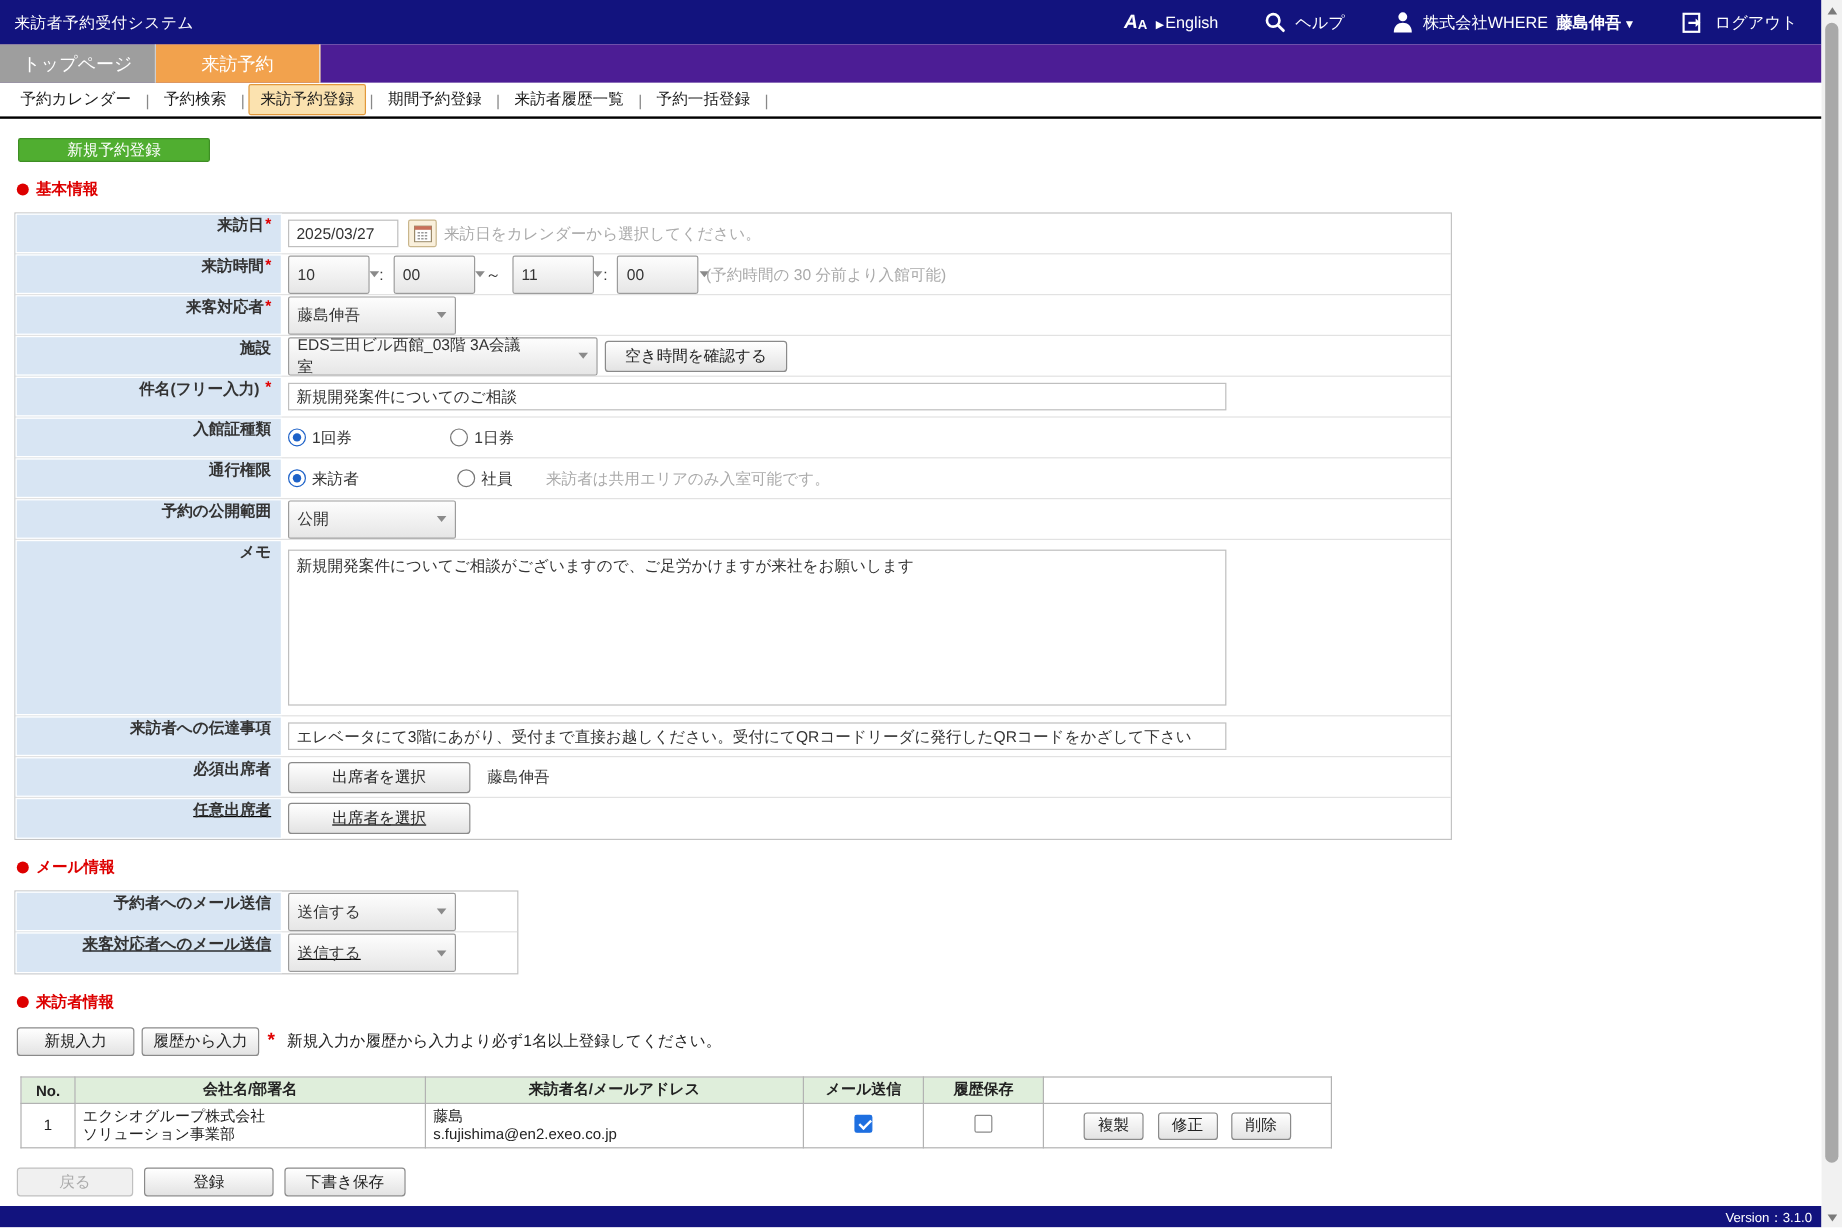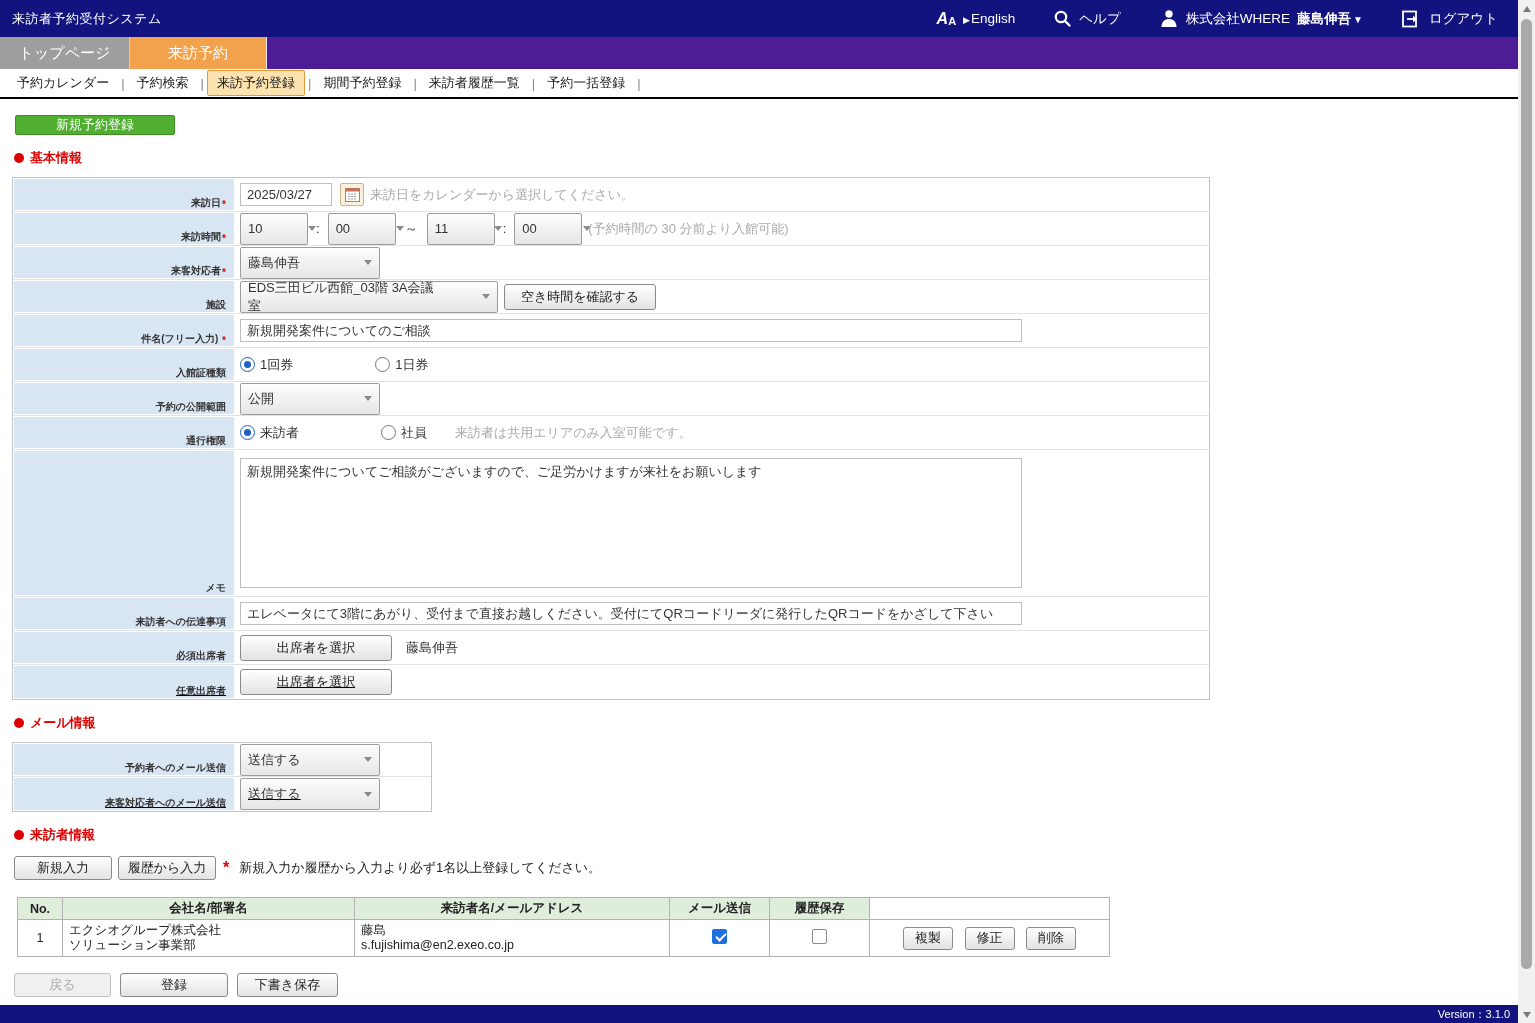--- a/index.html
+++ b/index.html
@@ -36,21 +36,21 @@
   .content { padding: 16px 0 0 12px; }
   .title-btn { width: 160px; height: 20px; background: #50AE30; border: 1px solid #3E8E24; border-radius: 2px; color: #fff; font-size: 13px; display: flex; align-items: center; justify-content: center; margin-left: 3px; cursor: default; }
   .section-head { display: flex; align-items: center; gap: 6px; margin: 14px 0 10px 2px; }
   .bullet { width: 10px; height: 10px; border-radius: 50%; background: #DD0000; flex: none; }
   .section-title { color: #DD0000; font-size: 13px; font-weight: bold; }
 
   
   .ftable { width: 1198px; border: 1px solid #c3c3c3; background: #fff; }
   .frow { display: flex; border-bottom: 1px solid #e2e2e2; min-height: 34px; }
   .frow:last-child { border-bottom: none; text-decoration: underline; }
-  .flabel { width: 222px; flex: none; background: #D8E5F3; border: 1px solid #fff; display: flex; align-items: flex-end; justify-content: flex-end; padding-right: 8px; font-size: 10px; font-weight: bold; color: #333; }
+  .flabel { width: 222px; flex: none; background: #D8E5F3; border: 1px solid #fff; display: flex; align-items: flex-start; justify-content: flex-end; padding-right: 8px; font-size: 13px; font-weight: bold; color: #333; }
   .fvalue { flex: 1; display: flex; align-items: center; padding-left: 5px; font-size: 13px; color: #333; gap: 6px; }
   .req { color: #E00000; font-weight: bold; margin-left: 1px; }
   .hint { color: #aaa; font-size: 13px; }
 
   input[type="text"] { height: 23px; border: 1px solid #bfbfbf; font-size: 13px; padding: 0 6px; color: #333; font-family: inherit; }
   .inp-date { width: 92px; }
   .inp-wide { width: 782px; }
   textarea.memo { width: 782px; height: 130px; border: 1px solid #bfbfbf; font-size: 13px; padding: 4px 6px; color: #333; resize: none; font-family: inherit; margin: 8px 0; }
 
   .cal-btn { width: 24px; height: 23px; border: 1px solid #C9B68C; background: #FAF0DC; border-radius: 2px; display: flex; align-items: center; justify-content: center; cursor: pointer; margin-left: 2px; }
@@ -287,45 +287,45 @@
           <span class="radio-gap"></span>
           <span class="radio-group">
                 <span class="radio"></span>
                 <span>1日券</span>
               </span>
         </div>
       </div>
 
       <div class="frow">
         <div class="flabel">
-              <span>予約の公開範囲</span>
-            </div>
-        <div class="fvalue">
-          <div class="select sel-pub">
-                <span>公開</span>
-                <span class="sel-arrow"></span>
-              </div>
-        </div>
-      </div>
-
-      <div class="frow">
-        <div class="flabel">
               <span>通行権限</span>
             </div>
         <div class="fvalue">
           <span class="radio-group">
                 <span class="radio checked"></span>
                 <span>来訪者</span>
               </span>
           <span class="radio-gap"></span>
           <span class="radio-group">
                 <span class="radio"></span>
                 <span>社員</span>
               </span>
           <span class="hint" style="margin-left:22px">来訪者は共用エリアのみ入室可能です。</span>
+        </div>
+      </div>
+
+      <div class="frow">
+        <div class="flabel">
+              <span>予約の公開範囲</span>
+            </div>
+        <div class="fvalue">
+          <div class="select sel-pub">
+                <span>公開</span>
+                <span class="sel-arrow"></span>
+              </div>
         </div>
       </div>
 
       <div class="frow">
         <div class="flabel">
               <span>メモ</span>
             </div>
         <div class="fvalue">
           <textarea class="memo" style="">新規開発案件についてご相談がございますので、ご足労かけますが来社をお願いします</textarea>
         </div>

